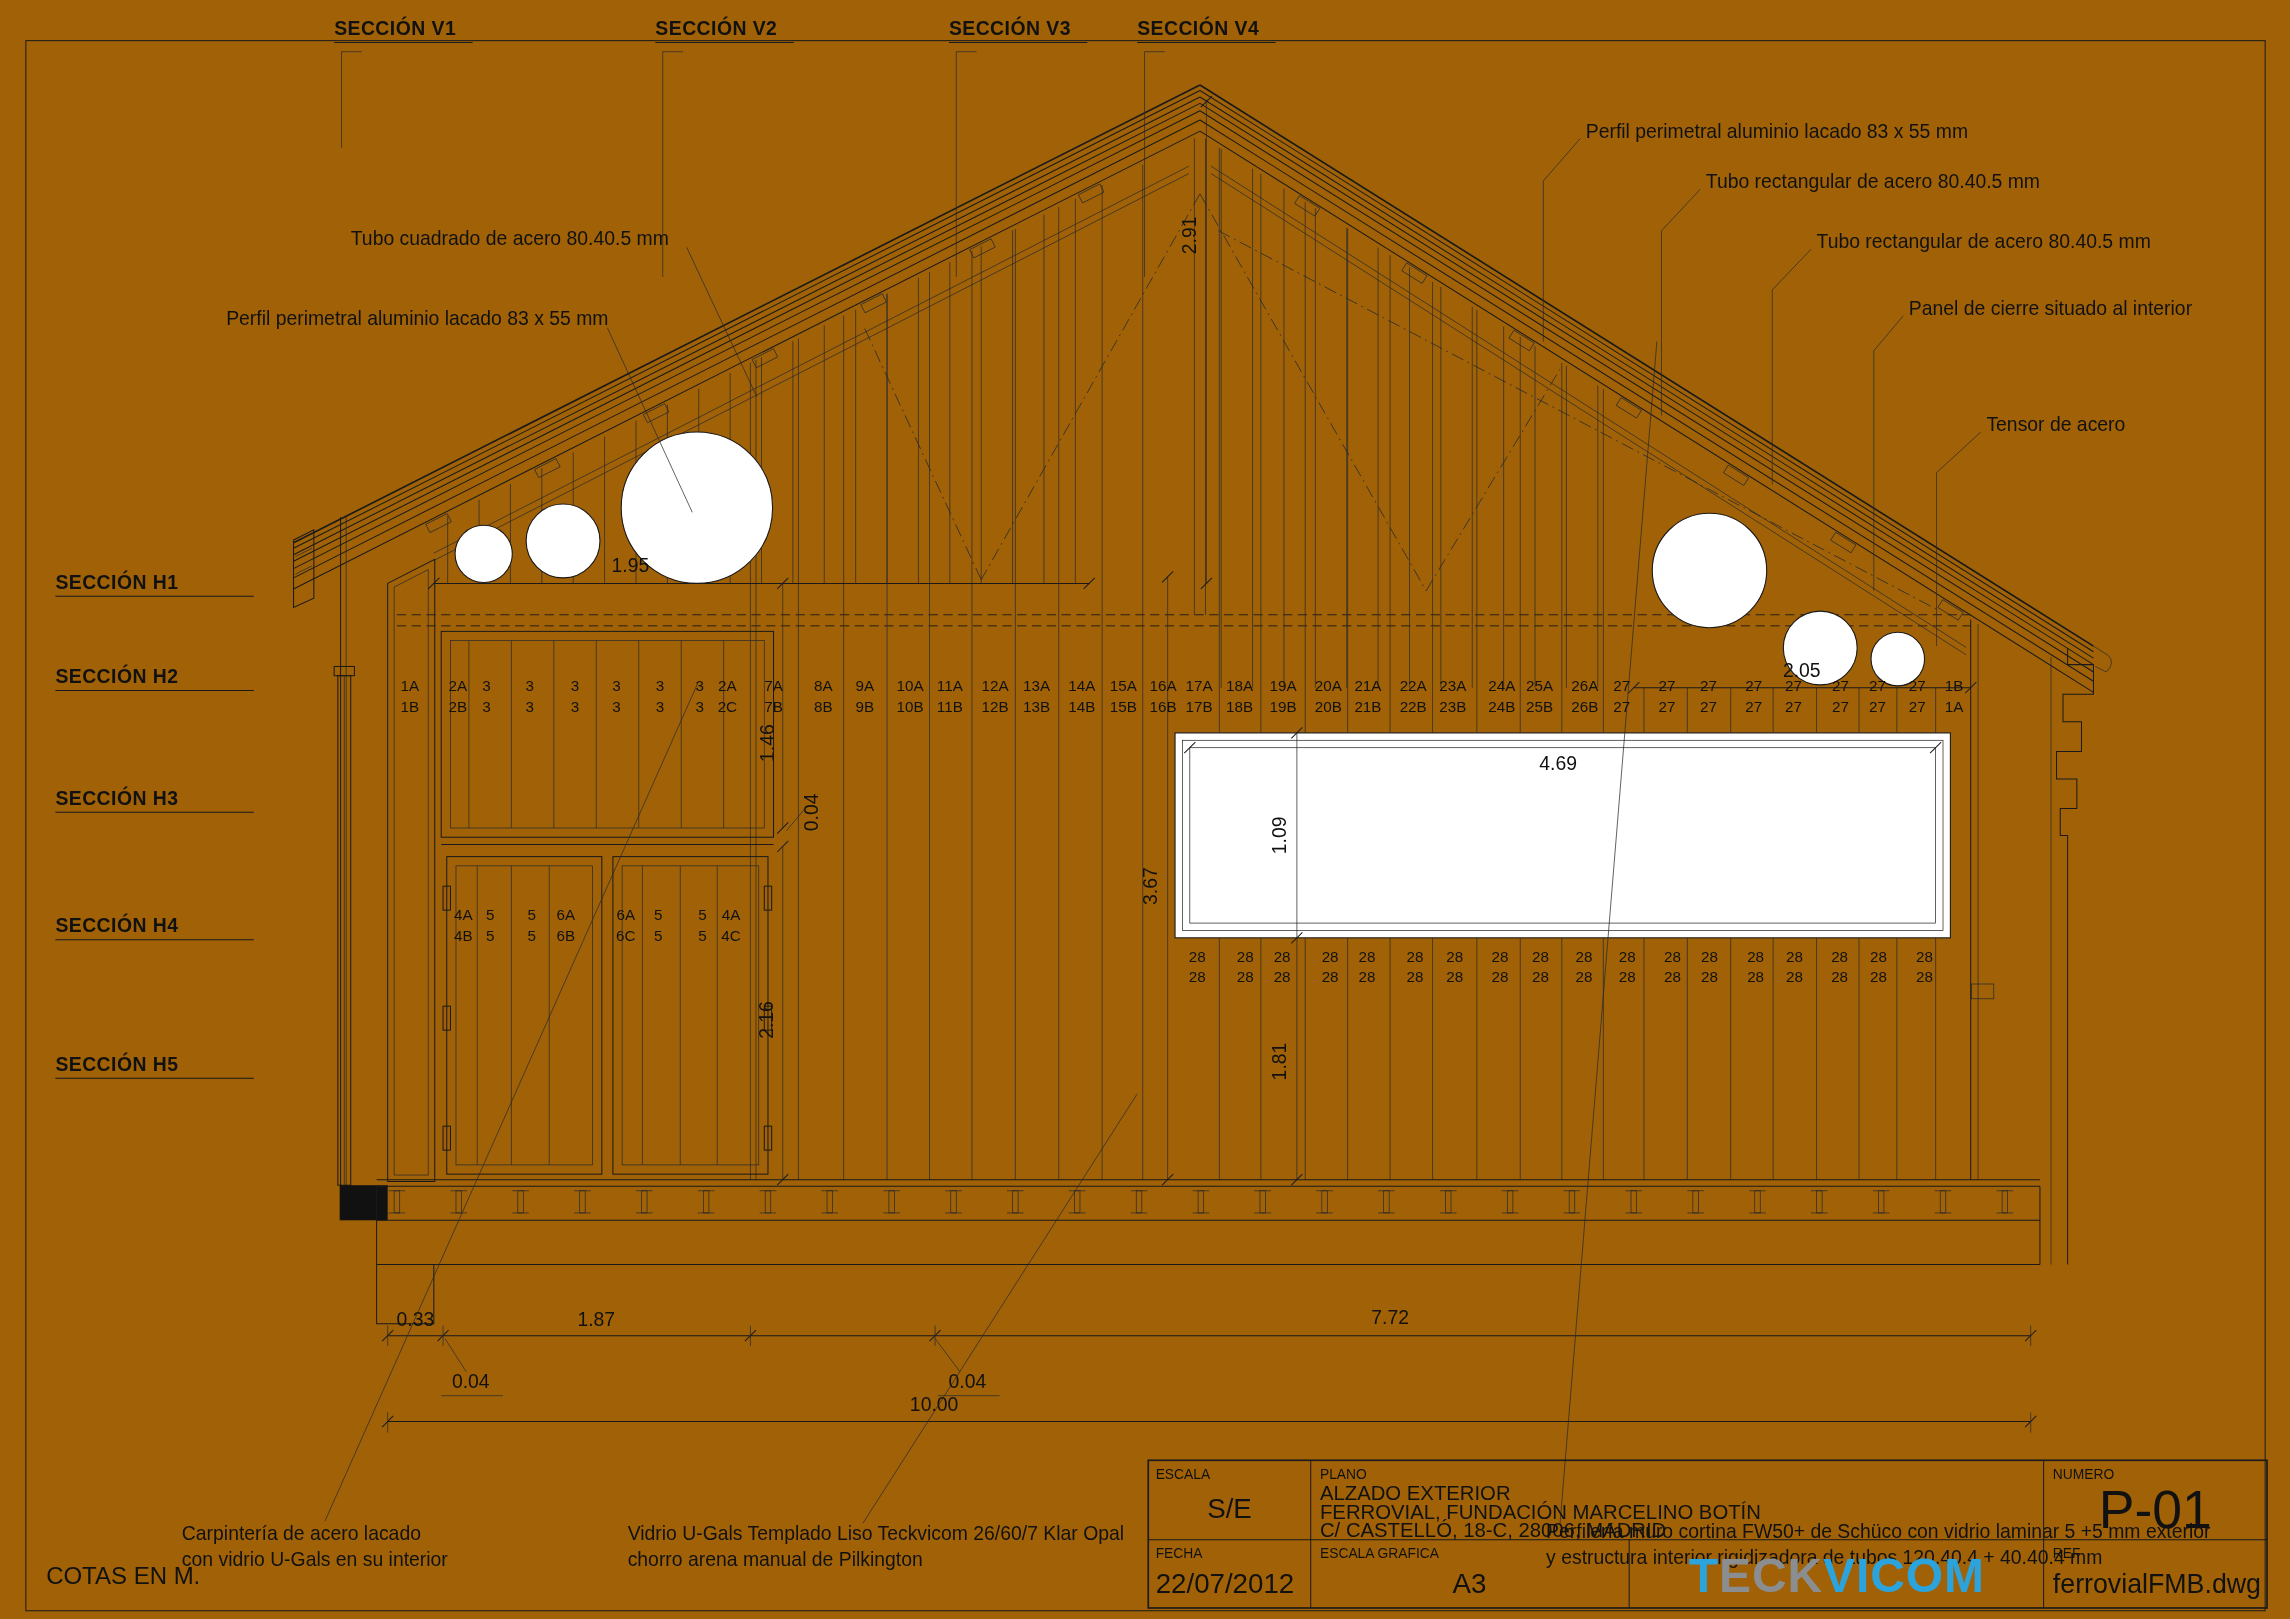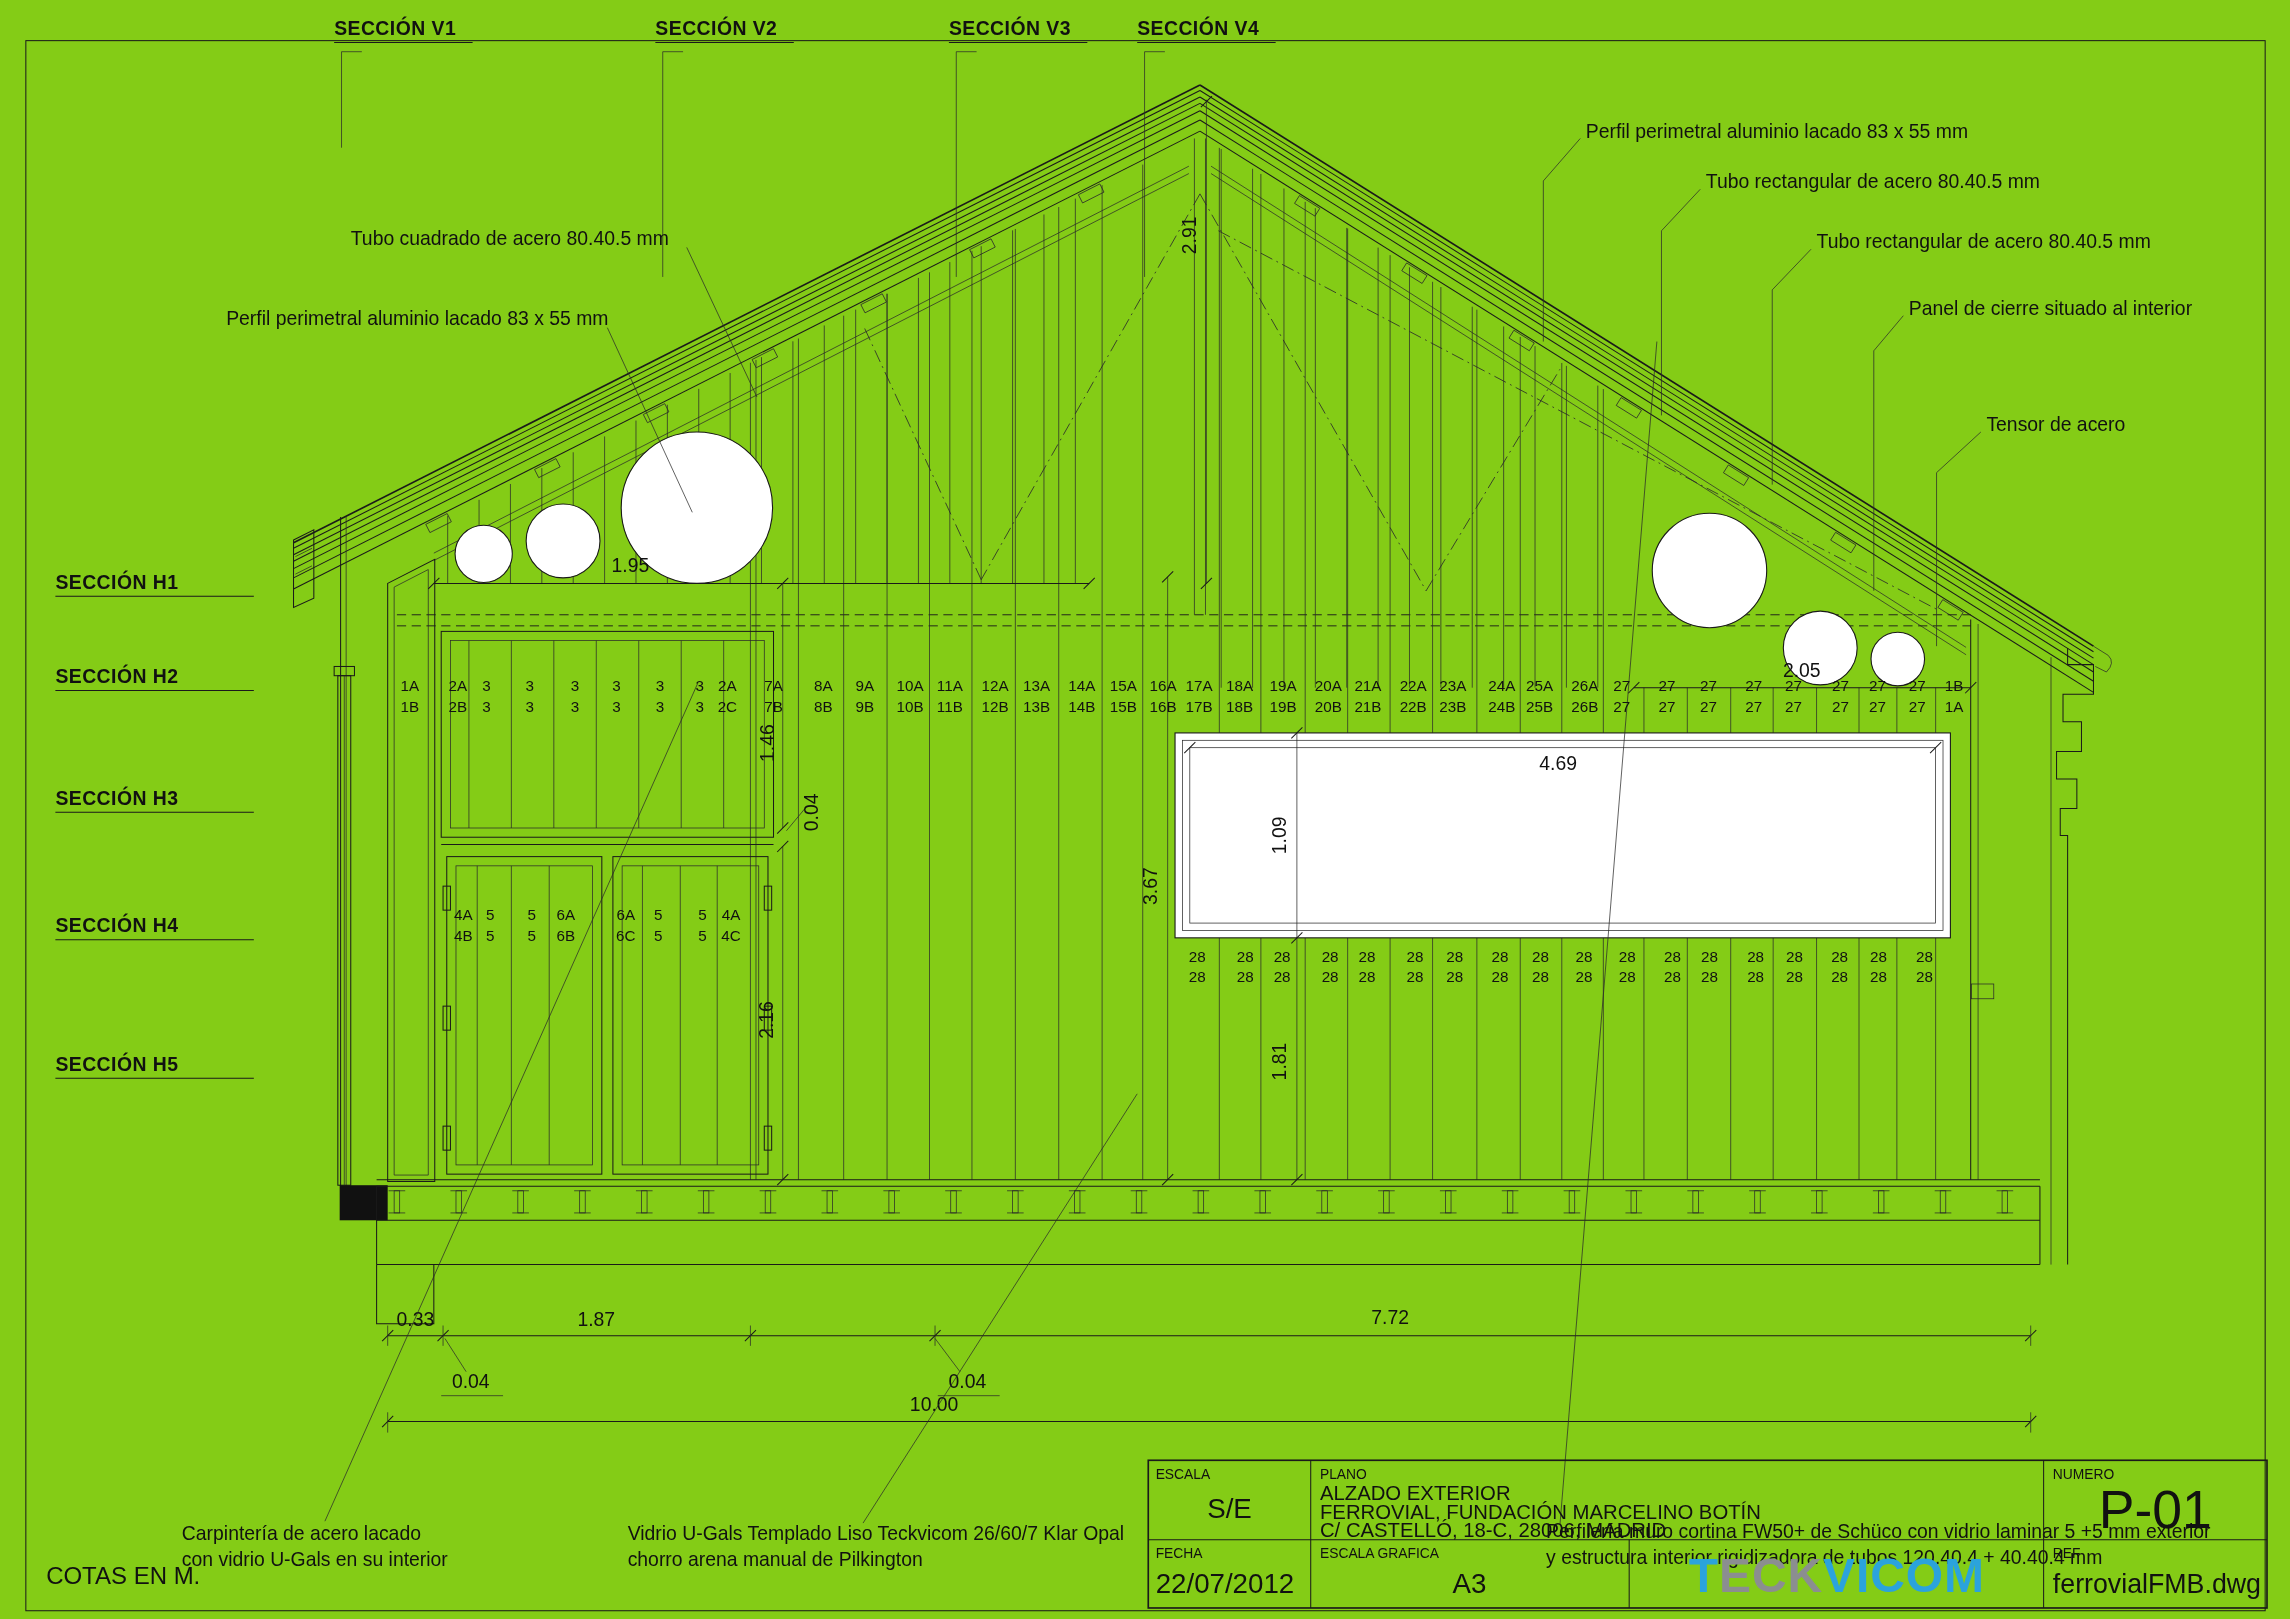--- a/index.html
+++ b/index.html
@@ -1,16 +1,16 @@
 <!DOCTYPE html>
 <html style="font-size:14.8px"><head>
 <meta charset="utf-8">
 <style>
   html,body{margin:0;padding:0;background:#e8e8e8;}
-  #sheet{position:relative;width:2291px;height:1620px;background:#84cc16;
+  #sheet{position:relative;width:2291px;height:1620px;background:#a16207;
          font-family:"Liberation Sans",sans-serif;}
   svg{position:absolute;left:0;top:0;}
   svg text{fill:#111;font-family:"Liberation Sans",sans-serif;}
   .ln{stroke:#1a1a1a;stroke-width:1.1;fill:none;}
   .ln2{stroke:#1a1a1a;stroke-width:1.8;fill:none;}
   .thin{stroke:#2a2a2a;stroke-width:0.8;fill:none;}
   .dash{stroke:#1a1a1a;stroke-width:1;fill:none;stroke-dasharray:10 6;}
   .dashdot{stroke:#2a2a2a;stroke-width:0.9;fill:none;stroke-dasharray:14 5 2 5;}
   .wht{fill:#ffffff;stroke:#1a1a1a;stroke-width:1.2;}
   .lbl{font-size:16.5px;}

